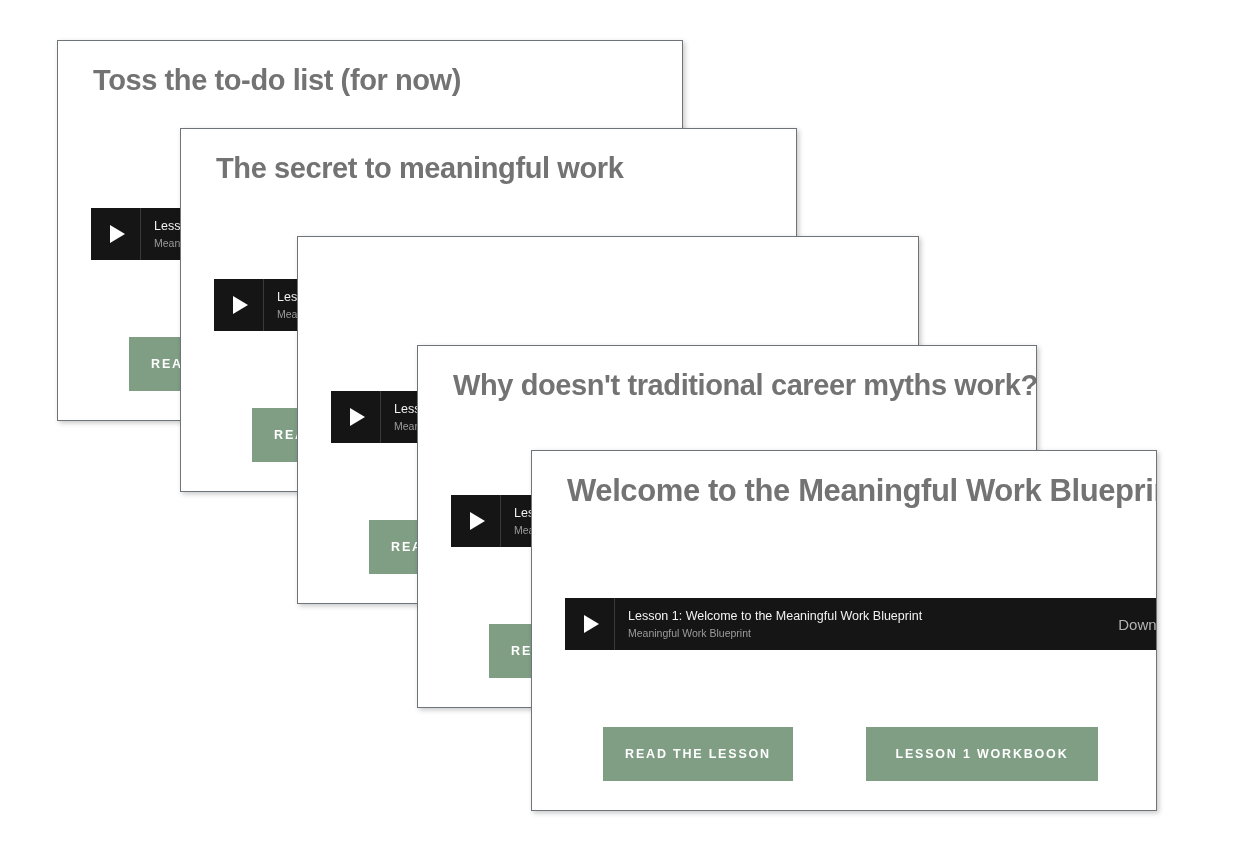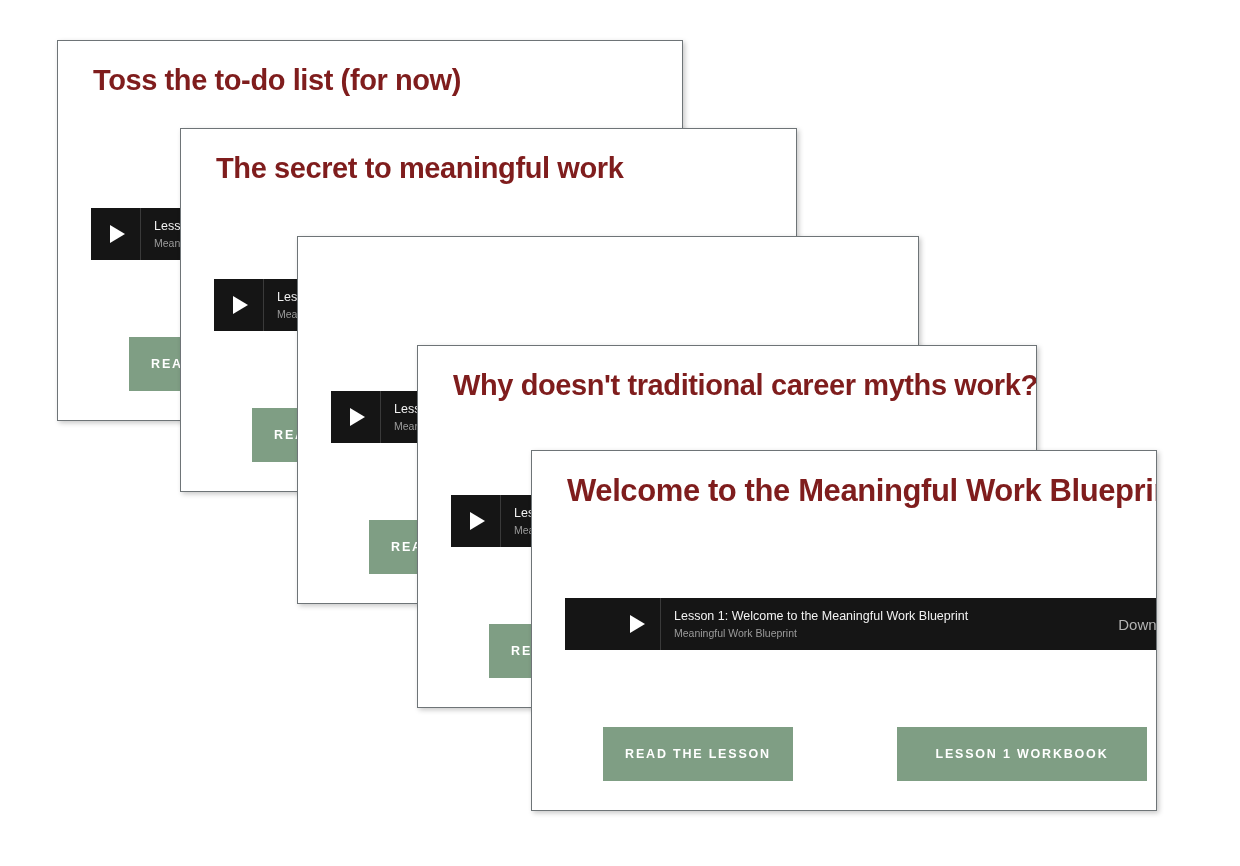--- a/index.html
+++ b/index.html
@@ -26,21 +26,21 @@
     box-sizing: border-box;
     box-shadow: 2px 2px 5px rgba(0,0,0,0.22);
     overflow: hidden;
   }
   .card-title {
     position: absolute;
     left: 35px;
     top: 22px;
     font-size: 31px;
     font-weight: bold;
-    color: #7f1d1d;
+    color: #737373;
     letter-spacing: -0.4px;
     white-space: nowrap;
     line-height: 1.18;
   }
   .card-title.small {
     font-size: 29px;
   }
   .video-bar {
     position: absolute;
     left: 33px;
@@ -169,26 +169,26 @@
           <div class="video-title">Lesson 2: Why doesn't traditional career advice work?</div>
           <div class="video-sub">Meaningful Work Blueprint</div>
         </div>
         <div class="video-download">Download</div>
       </div>
       <div class="btn" style="left: 71px; width: 190px; top: 278px;">READ THE LESSON</div>
       <div class="btn" style="left: 353px; width: 214px; top: 278px;">LESSON 2 WORKBOOK</div>
     </div>
     <div class="lesson-card" style="left: 531px; top: 450px; width: 626px; height: 361px; z-index: 14;">
       <div class="card-title">Welcome to the Meaningful Work Blueprint</div>
-      <div class="video-bar" style="top: 147px; width: 636px; padding-left: 46px;">
+      <div class="video-bar" style="top: 147px; width: 636px;">
         <div class="video-play">
           <div class="play-triangle"></div>
         </div>
         <div class="video-meta">
           <div class="video-title">Lesson 1: Welcome to the Meaningful Work Blueprint</div>
           <div class="video-sub">Meaningful Work Blueprint</div>
         </div>
         <div class="video-download">Download</div>
       </div>
       <div class="btn" style="left: 71px; width: 190px; top: 276px;">READ THE LESSON</div>
-      <div class="btn" style="left: 365px; width: 250px; top: 276px;">LESSON 1 WORKBOOK</div>
+      <div class="btn" style="left: 334px; width: 232px; top: 276px;">LESSON 1 WORKBOOK</div>
     </div>
   </div>
 
 </body></html>

